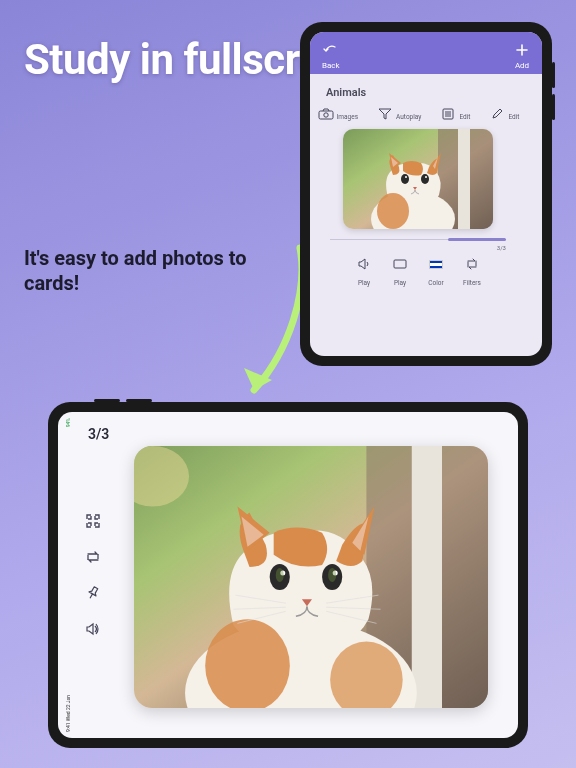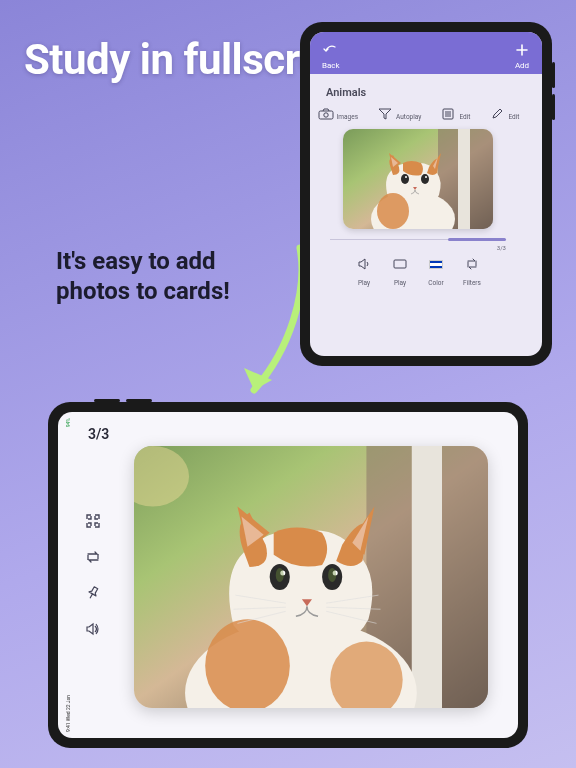--- a/index.html
+++ b/index.html
@@ -19,26 +19,25 @@
     font-weight: 700;
     color: #fff;
     line-height: 1.15;
     text-shadow: 0 1px 4px rgba(40,30,80,.3);
     letter-spacing: -0.5px;
   }
   .subhead {
     position: absolute;
     top: 246px;
     left: 24px;
-    font-size: 24px;
+    font-size: 20px;
     font-weight: 700;
     color: #1c1c2e;
     line-height: 1.25;
     width: 230px;
-    margin-left: 32px;
   }
 
   
   .arrow {
     position: absolute;
     top: 240px;
     left: 230px;
     width: 90px;
     height: 170px;
     pointer-events: none;

